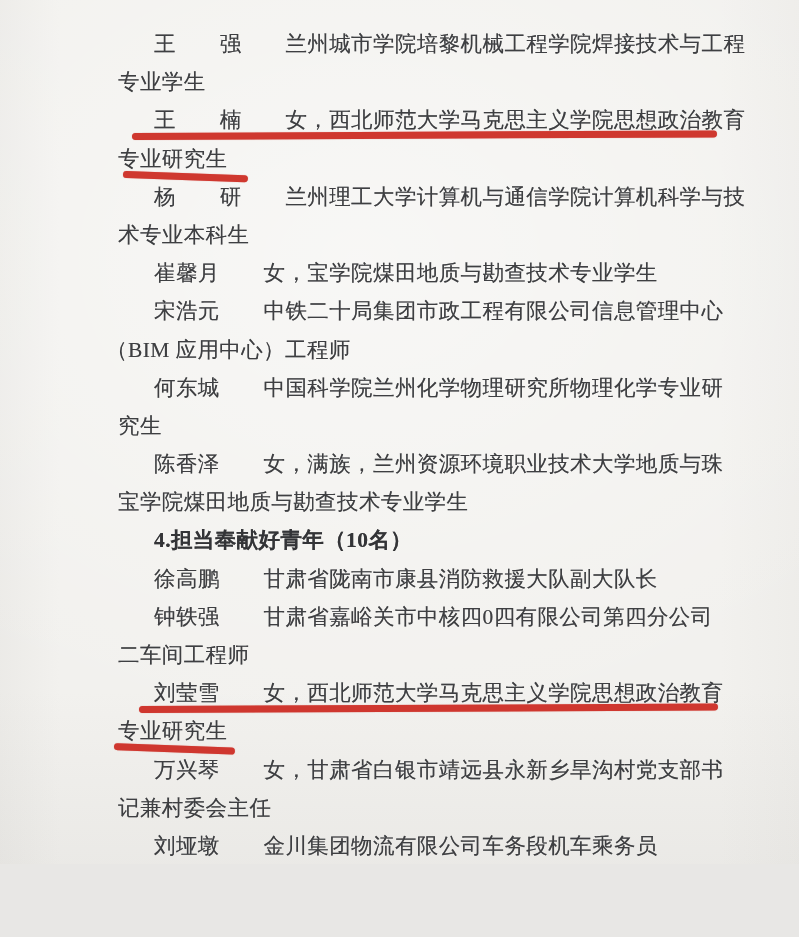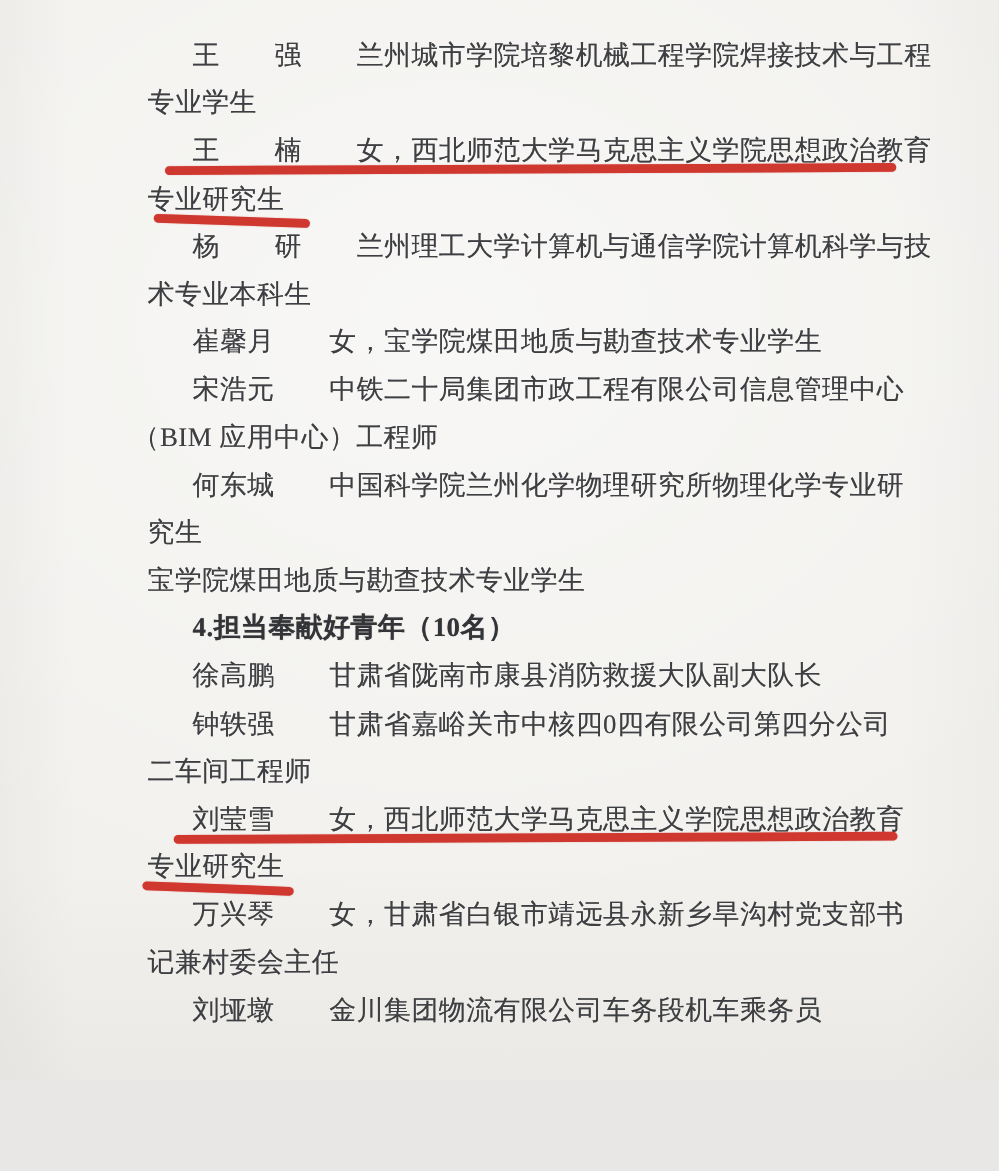--- a/index.html
+++ b/index.html
@@ -75,20 +75,21 @@
       <span class="redline u-short-1"></span>
     </div>
 
     <div class="line indent">杨　　研　　兰州理工大学计算机与通信学院计算机科学与技</div>
     <div class="line">术专业本科生</div>
     <div class="line indent">崔馨月　　女，宝学院煤田地质与勘查技术专业学生</div>
     <div class="line indent">宋浩元　　中铁二十局集团市政工程有限公司信息管理中心</div>
     <div class="line hang">（BIM 应用中心）工程师</div>
     <div class="line indent">何东城　　中国科学院兰州化学物理研究所物理化学专业研</div>
     <div class="line">究生</div>
+    <div class="line indent">陈香泽　　女，满族，兰州资源环境职业技术大学地质与珠</div>
     <div class="line">宝学院煤田地质与勘查技术专业学生</div>
 
     <div class="line indent heading">4.担当奉献好青年（10名）</div>
 
     <div class="line indent">徐高鹏　　甘肃省陇南市康县消防救援大队副大队长</div>
     <div class="line indent">钟轶强　　甘肃省嘉峪关市中核四0四有限公司第四分公司</div>
     <div class="line">二车间工程师</div>
 
     <div class="line indent">
       <span>刘莹雪　　女，西北师范大学马克思主义学院思想政治教育</span>

